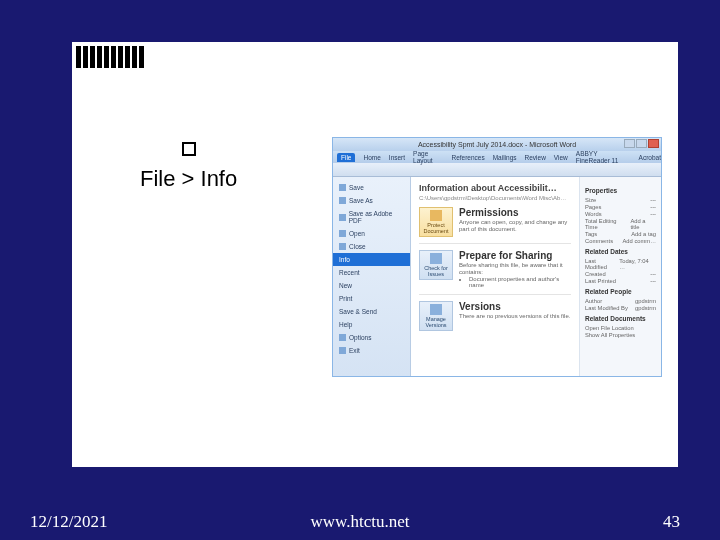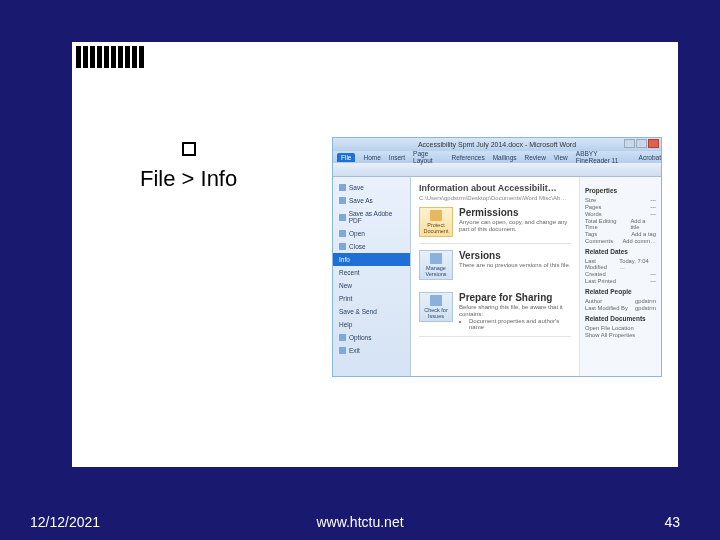--- a/index.html
+++ b/index.html
@@ -33,21 +33,21 @@
   .sect .btn.blue { background: linear-gradient(#e8f0fa,#d0e0f2); border-color: #b0c6e0; color: #2a4a70; }
   .sect .btn .bic { width: 12px; height: 11px; background: #e8b860; }
   .sect .btn.blue .bic { background: #8ab0dc; }
   .sect .txt { flex: 1; }
   .sect .txt h5 { font-size: 10px; color: #333; margin-bottom: 1px; }
   .sect .txt p { font-size: 6px; color: #666; line-height: 1.2; }
   .sect .txt ul { font-size: 6px; color: #666; padding-left: 10px; }
   .rightpane { width: 82px; background: #f4f7fb; border-left: 1px solid #dbe4ef; padding: 6px 5px; font-size: 6px; color: #555; }
   .rightpane h6 { font-size: 6.5px; color: #333; margin-bottom: 3px; margin-top: 4px; }
   .rightpane .row { display: flex; justify-content: space-between; font-size: 5.8px; color: #666; margin-bottom: 1px; }
-  .footer { position: absolute; left: 0; bottom: 0; width: 720px; height: 36px; display: flex; align-items: center; color: #fff; font-size: 14px; }
+  .footer { position: absolute; left: 0; bottom: 0; width: 720px; height: 36px; display: flex; align-items: center; color: #fff; font-size: 17px; font-family: Liberation Serif, serif; }
   .footer .date { position: absolute; left: 30px; }
   .footer .url { position: absolute; left: 50%; transform: translateX(-50%); }
   .footer .page { position: absolute; right: 40px; }
 </style>
 </head>
 <body>
 
 <div class="card">
   <div class="stripes">
     <span></span>
@@ -143,43 +143,43 @@
         <div class="sect">
           <div class="btn">
               <span class="bic"></span>
               <span>Protect Document</span>
             </div>
           <div class="txt">
             <h5>Permissions</h5>
             <p>Anyone can open, copy, and change any part of this document.</p>
           </div>
         </div>
-        <div class="sect" style="border-bottom:none">
-          <div class="btn blue">
-              <span class="bic"></span>
-              <span>Manage Versions</span>
-            </div>
-          <div class="txt">
-            <h5>Versions</h5>
-            <p>There are no previous versions of this file.</p>
-          </div>
-        </div>
         <div class="sect">
           <div class="btn blue">
               <span class="bic"></span>
               <span>Check for Issues</span>
             </div>
           <div class="txt">
             <h5>Prepare for Sharing</h5>
             <p>Before sharing this file, be aware that it contains:</p>
             <ul>
                 <li>Document properties and author's name</li>
               </ul>
           </div>
         </div>
+        <div class="sect" style="border-bottom:none">
+          <div class="btn blue">
+              <span class="bic"></span>
+              <span>Manage Versions</span>
+            </div>
+          <div class="txt">
+            <h5>Versions</h5>
+            <p>There are no previous versions of this file.</p>
+          </div>
+        </div>
       </div>
       <div class="rightpane">
         <h6>Properties</h6>
         <div class="row">
             <span>Size</span>
             <span>---</span>
           </div>
         <div class="row">
             <span>Pages</span>
             <span>---</span>

